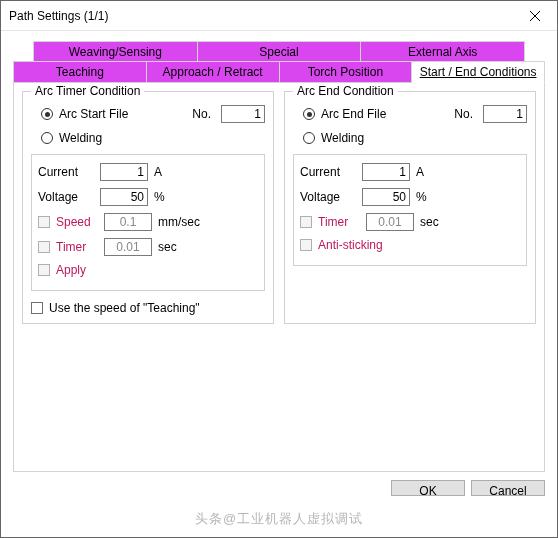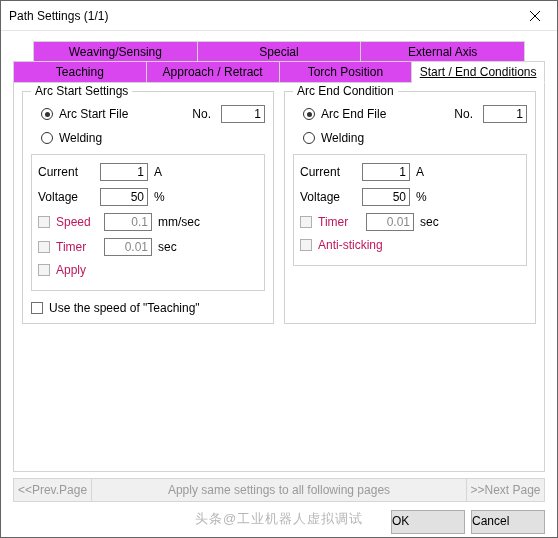--- a/index.html
+++ b/index.html
@@ -27,30 +27,30 @@
   .radio.checked::after { content: ''; width: 5px; height: 5px; background: #333; border-radius: 50%; display: block; }
   .checkbox { width: 12px; height: 12px; border: 1px solid #707070; display: inline-block; margin-right: 6px; background: #fff; }
   .checkbox.disabled { border-color: #b0b0b0; background: #f4f4f4; }
   .label { color: #000; }
   .label.disabled { color: #be185d; }
   .numbox { width: 44px; height: 18px; border: 1px solid #7a7a7a; background: #fff; text-align: right; padding: 0 3px; font-size: 12px; line-height: 16px; display: inline-block; }
   .subblock { border: 1px solid #d1d1d1; padding: 8px 6px 6px 6px; margin-top: 4px; }
   .field-row { display: flex; align-items: center; margin-bottom: 7px; }
   .field-row .fname { width: 62px; }
   .field-row .fval { width: 48px; text-align: right; border: 1px solid #7a7a7a; background: #fff; height: 18px; line-height: 16px; padding: 0 3px; font-size: 12px; }
-  .field-row .fval.dim { color: #888; }
+  .field-row .fval.dim { color: #888; text-align: center; }
   .field-row .funit { margin-left: 6px; }
   .use-speed { display: flex; align-items: center; margin-top: 10px; }
   .nav-row { display: flex; margin-top: 6px; gap: 0; border: 1px solid #d6d6d6; border-right: none; }
   .nav-btn { border-right: 1px solid #d6d6d6; background: #f0f0f0; color: #9a9a9a; text-align: center; padding: 4px 0; cursor: default; }
   .nav-prev { width: 78px; }
   .nav-apply { flex: 1; }
   .nav-next { width: 78px; }
   .dlg-btns { display: flex; justify-content: flex-end; gap: 6px; margin-top: 8px; }
-  .dlg-btn { width: 74px; height: 24px; border: 1px solid #adadad; background: #e1e1e1; color: #000; text-align: left; line-height: 20px; cursor: default; }
+  .dlg-btn { width: 74px; height: 16px; border: 1px solid #adadad; background: #e1e1e1; color: #000; text-align: center; line-height: 20px; cursor: default; }
   .watermark { position: absolute; bottom: 10px; left: 0; right: 0; text-align: center; color: rgba(120,120,120,0.55); font-size: 13px; pointer-events: none; letter-spacing: 1px; }
 </style>
 </head>
 <body>
 
 <div class="titlebar">
   <div class="title">Path Settings  (1/1)</div>
   <div class="close">
     <svg viewBox="0 0 10 10">
         <path d="M0 0 L10 10 M10 0 L0 10" stroke="#000" stroke-width="1"></path>
@@ -70,21 +70,21 @@
     <div class="tab-row tab-row2">
       <div class="tab">Teaching</div>
       <div class="tab">Approach / Retract</div>
       <div class="tab">Torch Position</div>
       <div class="tab active">Start / End Conditions</div>
     </div>
     <div class="tab-content">
       <div class="two-col">
 
         <div class="groupbox">
-          <div class="legend">Arc Start Settings</div>
+          <div class="legend">Arc Timer Condition</div>
           <div class="row">
             <span style="width:10px"></span>
             <span class="radio checked"></span>
             <span class="label">Arc Start File</span>
             <span style="flex:1"></span>
             <span class="label">No.</span>
             <span style="width:10px"></span>
             <span class="numbox">1</span>
           </div>
           <div class="row">
@@ -162,25 +162,20 @@
             <div class="field-row">
               <span class="checkbox disabled"></span>
               <span class="label disabled">Anti-sticking</span>
             </div>
           </div>
         </div>
       </div>
     </div>
   </div>
 
-  <div class="nav-row">
-    <div class="nav-btn nav-prev">&lt;&lt;Prev.Page</div>
-    <div class="nav-btn nav-apply">Apply same settings to all following pages</div>
-    <div class="nav-btn nav-next">&gt;&gt;Next Page</div>
-  </div>
 
   <div class="dlg-btns">
     <div class="dlg-btn">OK</div>
     <div class="dlg-btn">Cancel</div>
   </div>
 </div>
 
 <div class="watermark">头条@工业机器人虚拟调试</div>
 
 </body></html>

